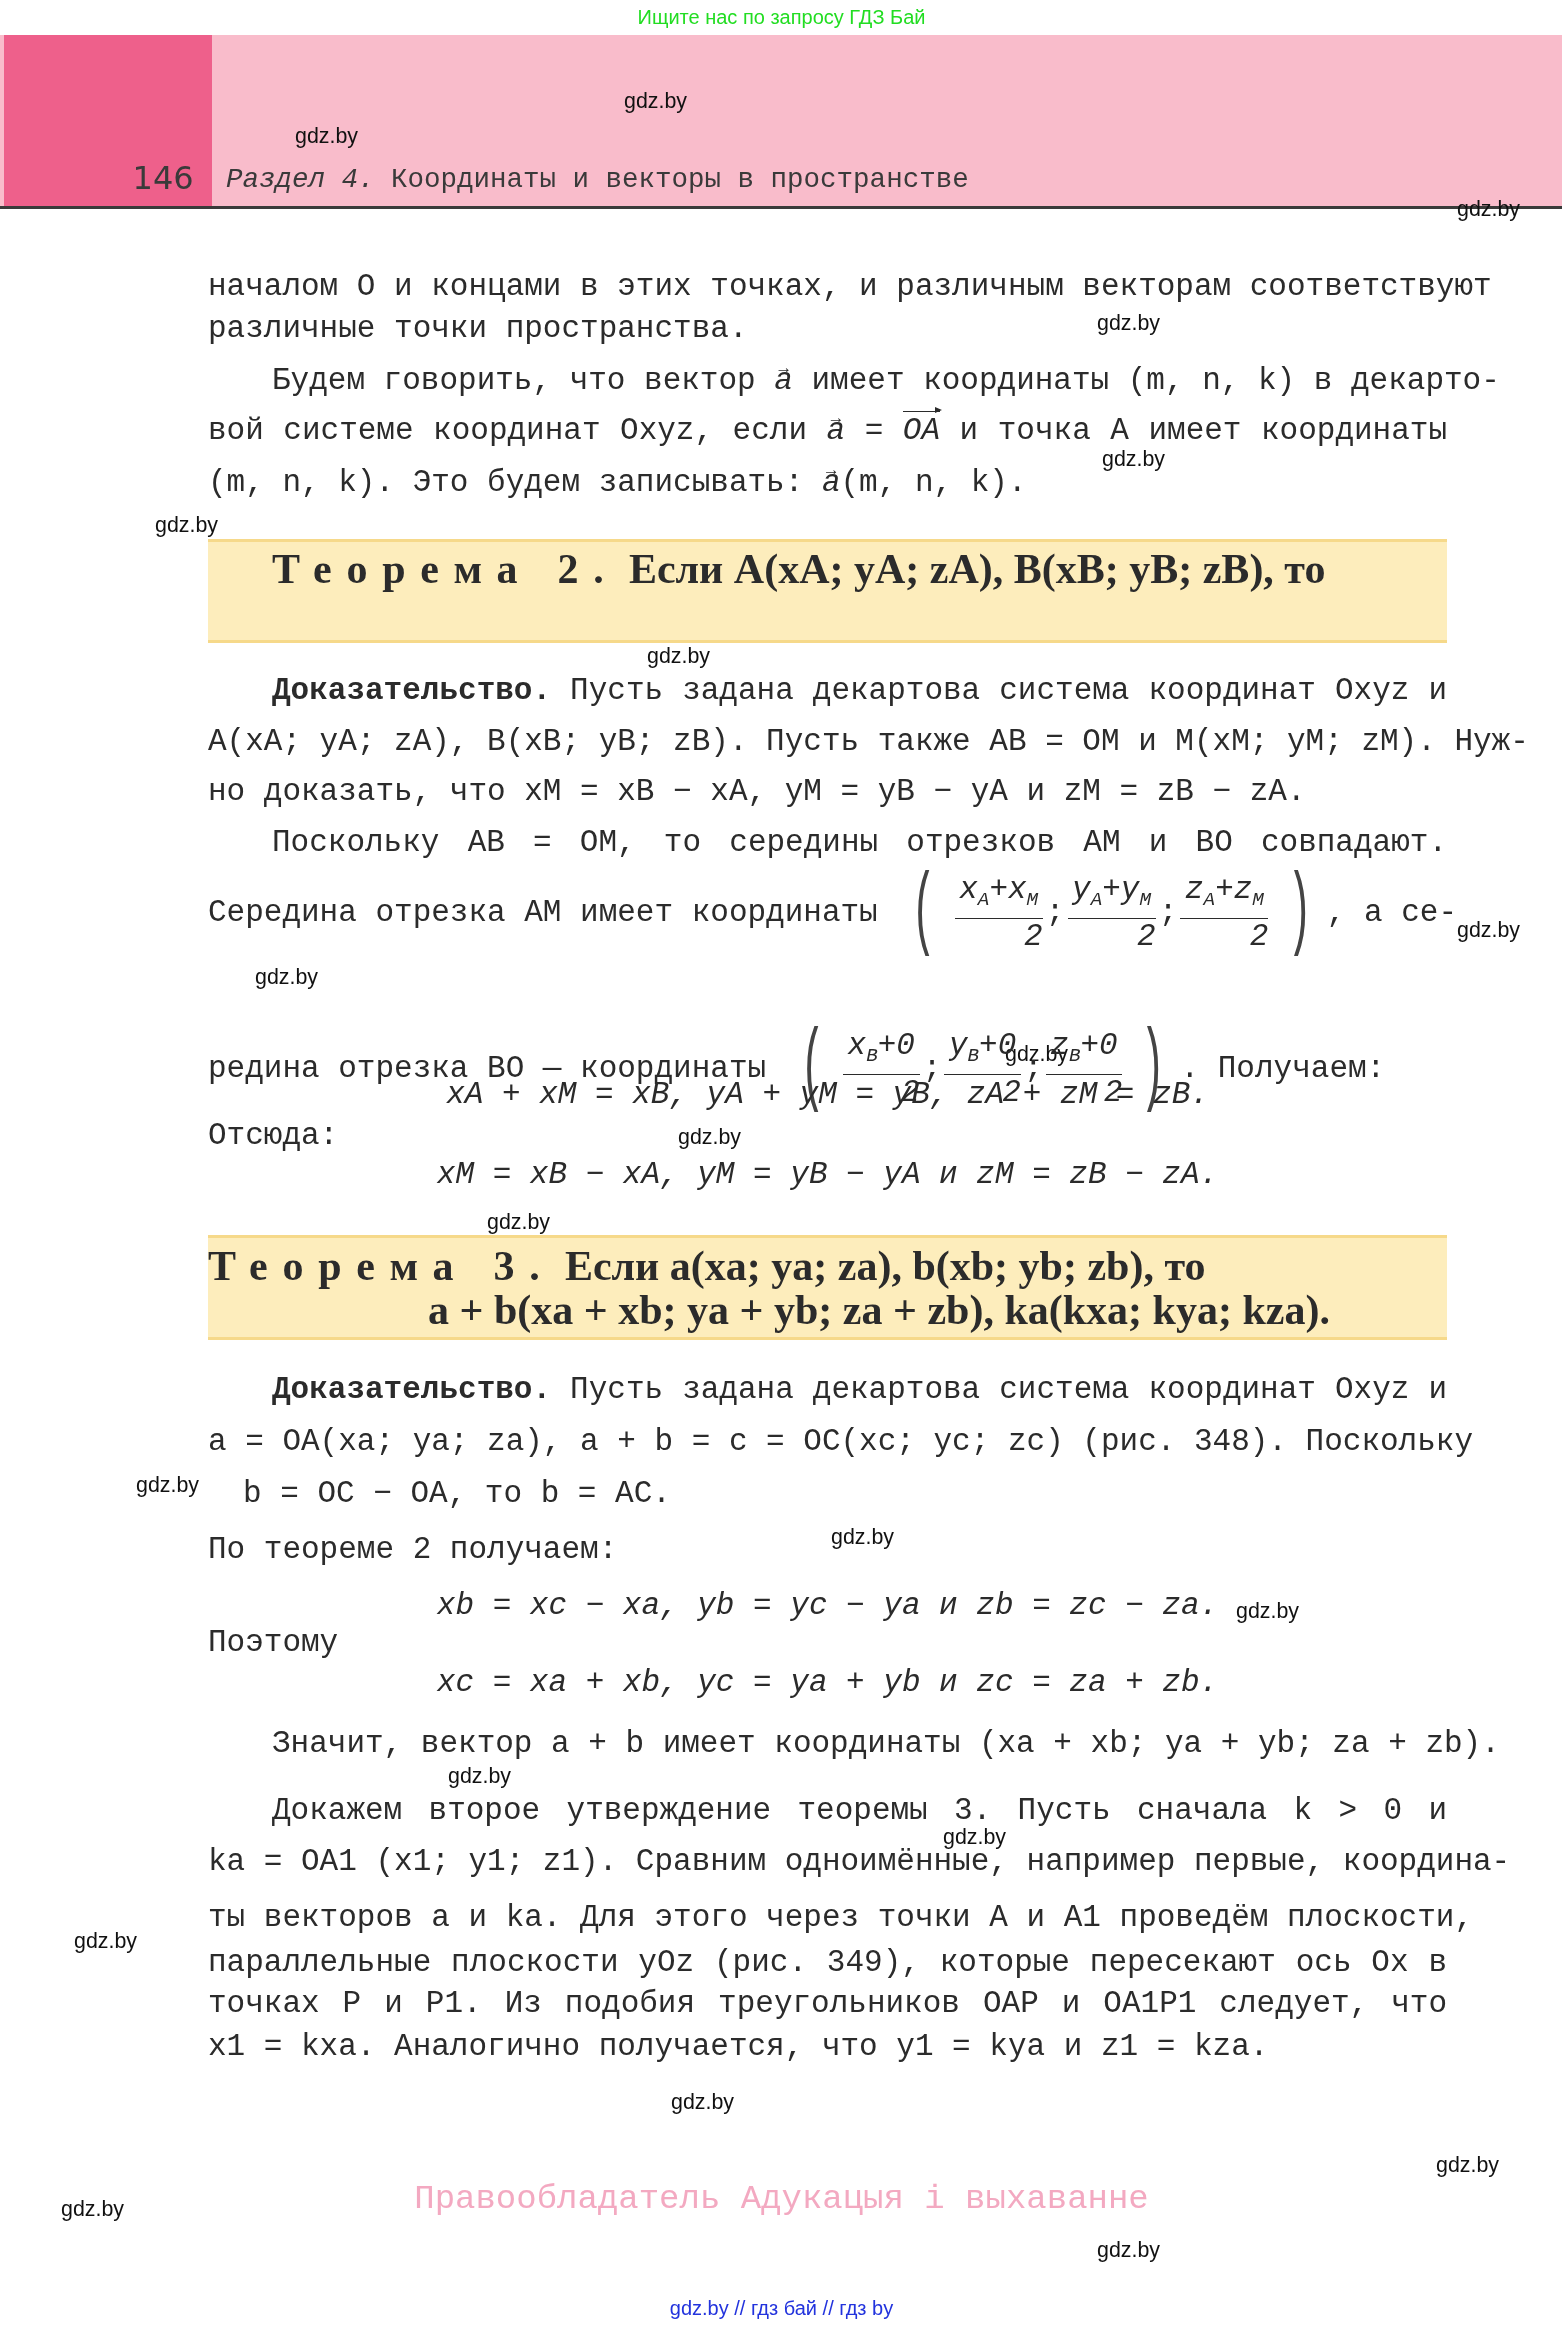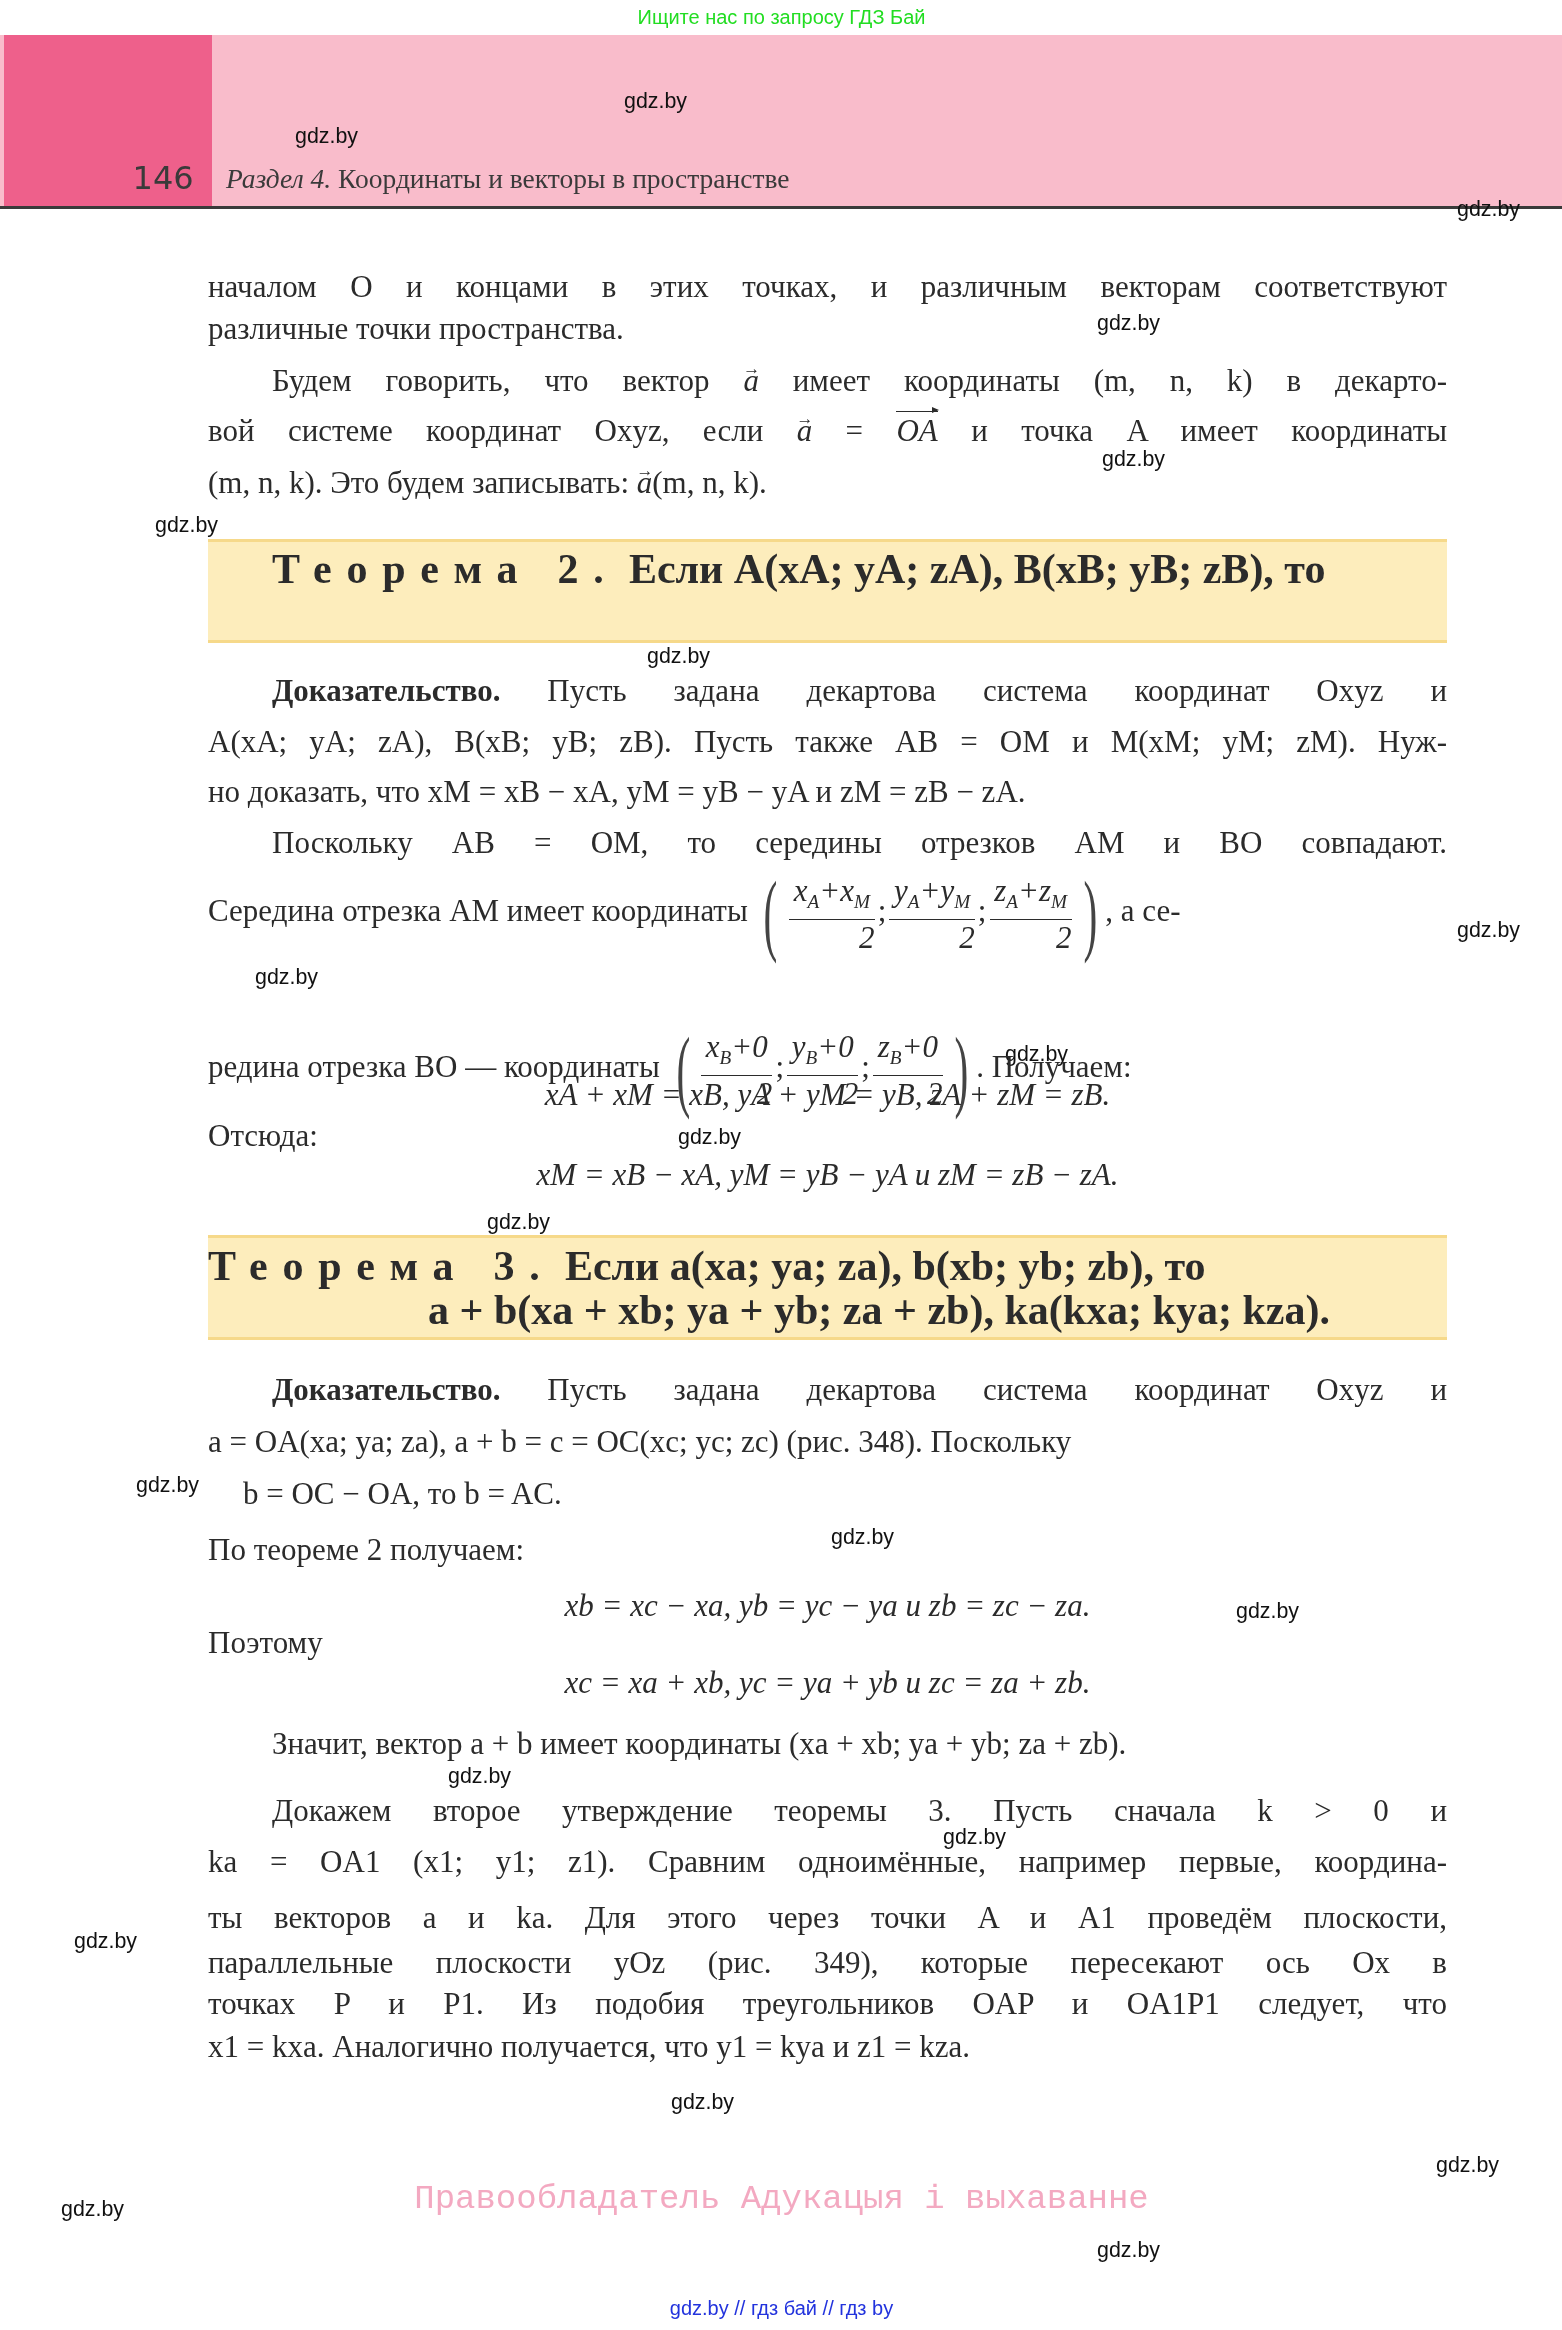--- a/index.html
+++ b/index.html
@@ -19,33 +19,33 @@
   }
   .header-tab {
     position: absolute; left: 4px; top: 0; width: 208px; height: 171px; background: #ee608b;
   }
   .page-number {
     position: absolute; right: 18.4px; bottom: 9.2px;
     font-family: "DejaVu Sans", sans-serif; font-size: 32px; color: #3a3a3a;
   }
   .header-title {
     position: absolute; left: 226px; bottom: 10.7px;
-    font-family: Liberation Serif, serif; font-size: 27.5px; color: #3a3a3a;
+    font-family: Liberation Mono, monospace; font-size: 27.5px; color: #3a3a3a;
   }
   .header-title .sect { font-style: italic; }
 
   .wm {
     position: absolute; font-family: "Liberation Sans", sans-serif;
     font-size: 21.4px; color: #111; white-space: nowrap;
   }
 
   .line {
     position: absolute; left: 208px; width: 1239px;
     font-size: 31px; line-height: 41px; white-space: nowrap;
-    text-align: justify; text-align-last: justify;
+    text-align: justify; text-align-last: justify; font-family: Liberation Mono, monospace;
   }
   .line.left { text-align: left; text-align-last: left; }
   .line.center { text-align: right; text-align-last: center; }
   .line.indent { padding-left: 64px; width: 1175px; }
   .m { font-style: italic; }
   .b { font-weight: bold; }
   sub { font-size: 0.62em; vertical-align: -0.35em; }
   .vec { position: relative; display: inline-block; }
   .vec::before {
     content: "\2192"; position: absolute; top: -0.72em; left: 50%;

